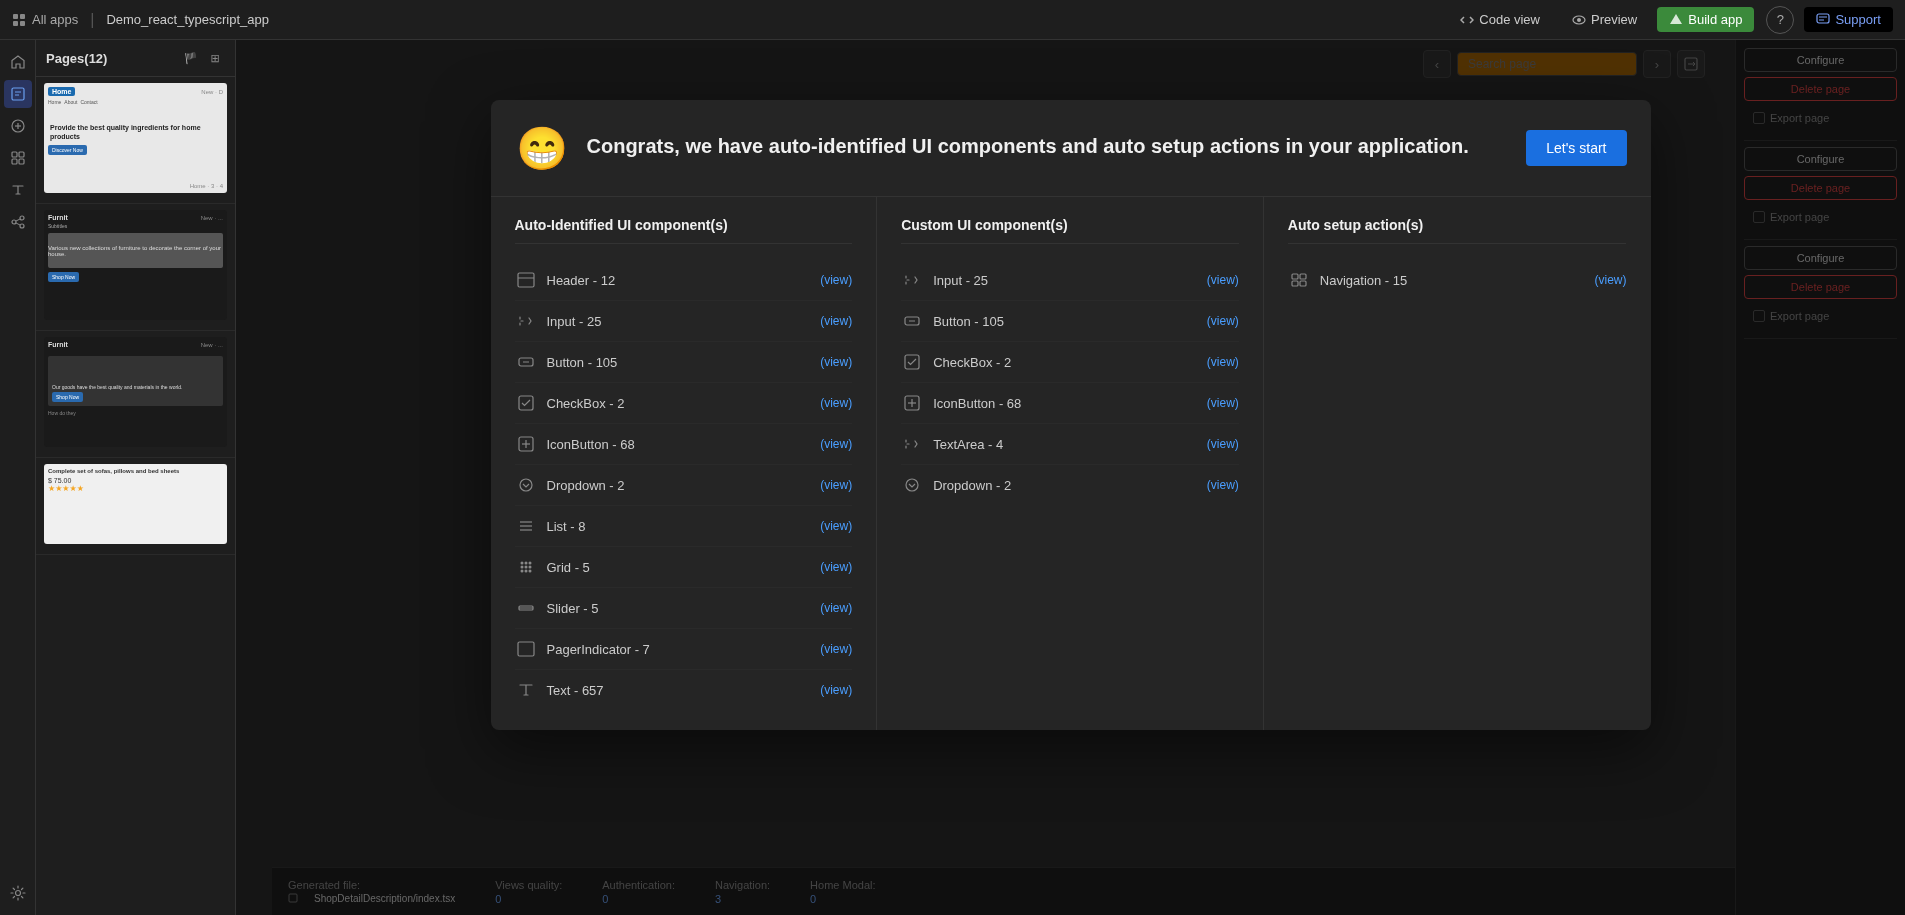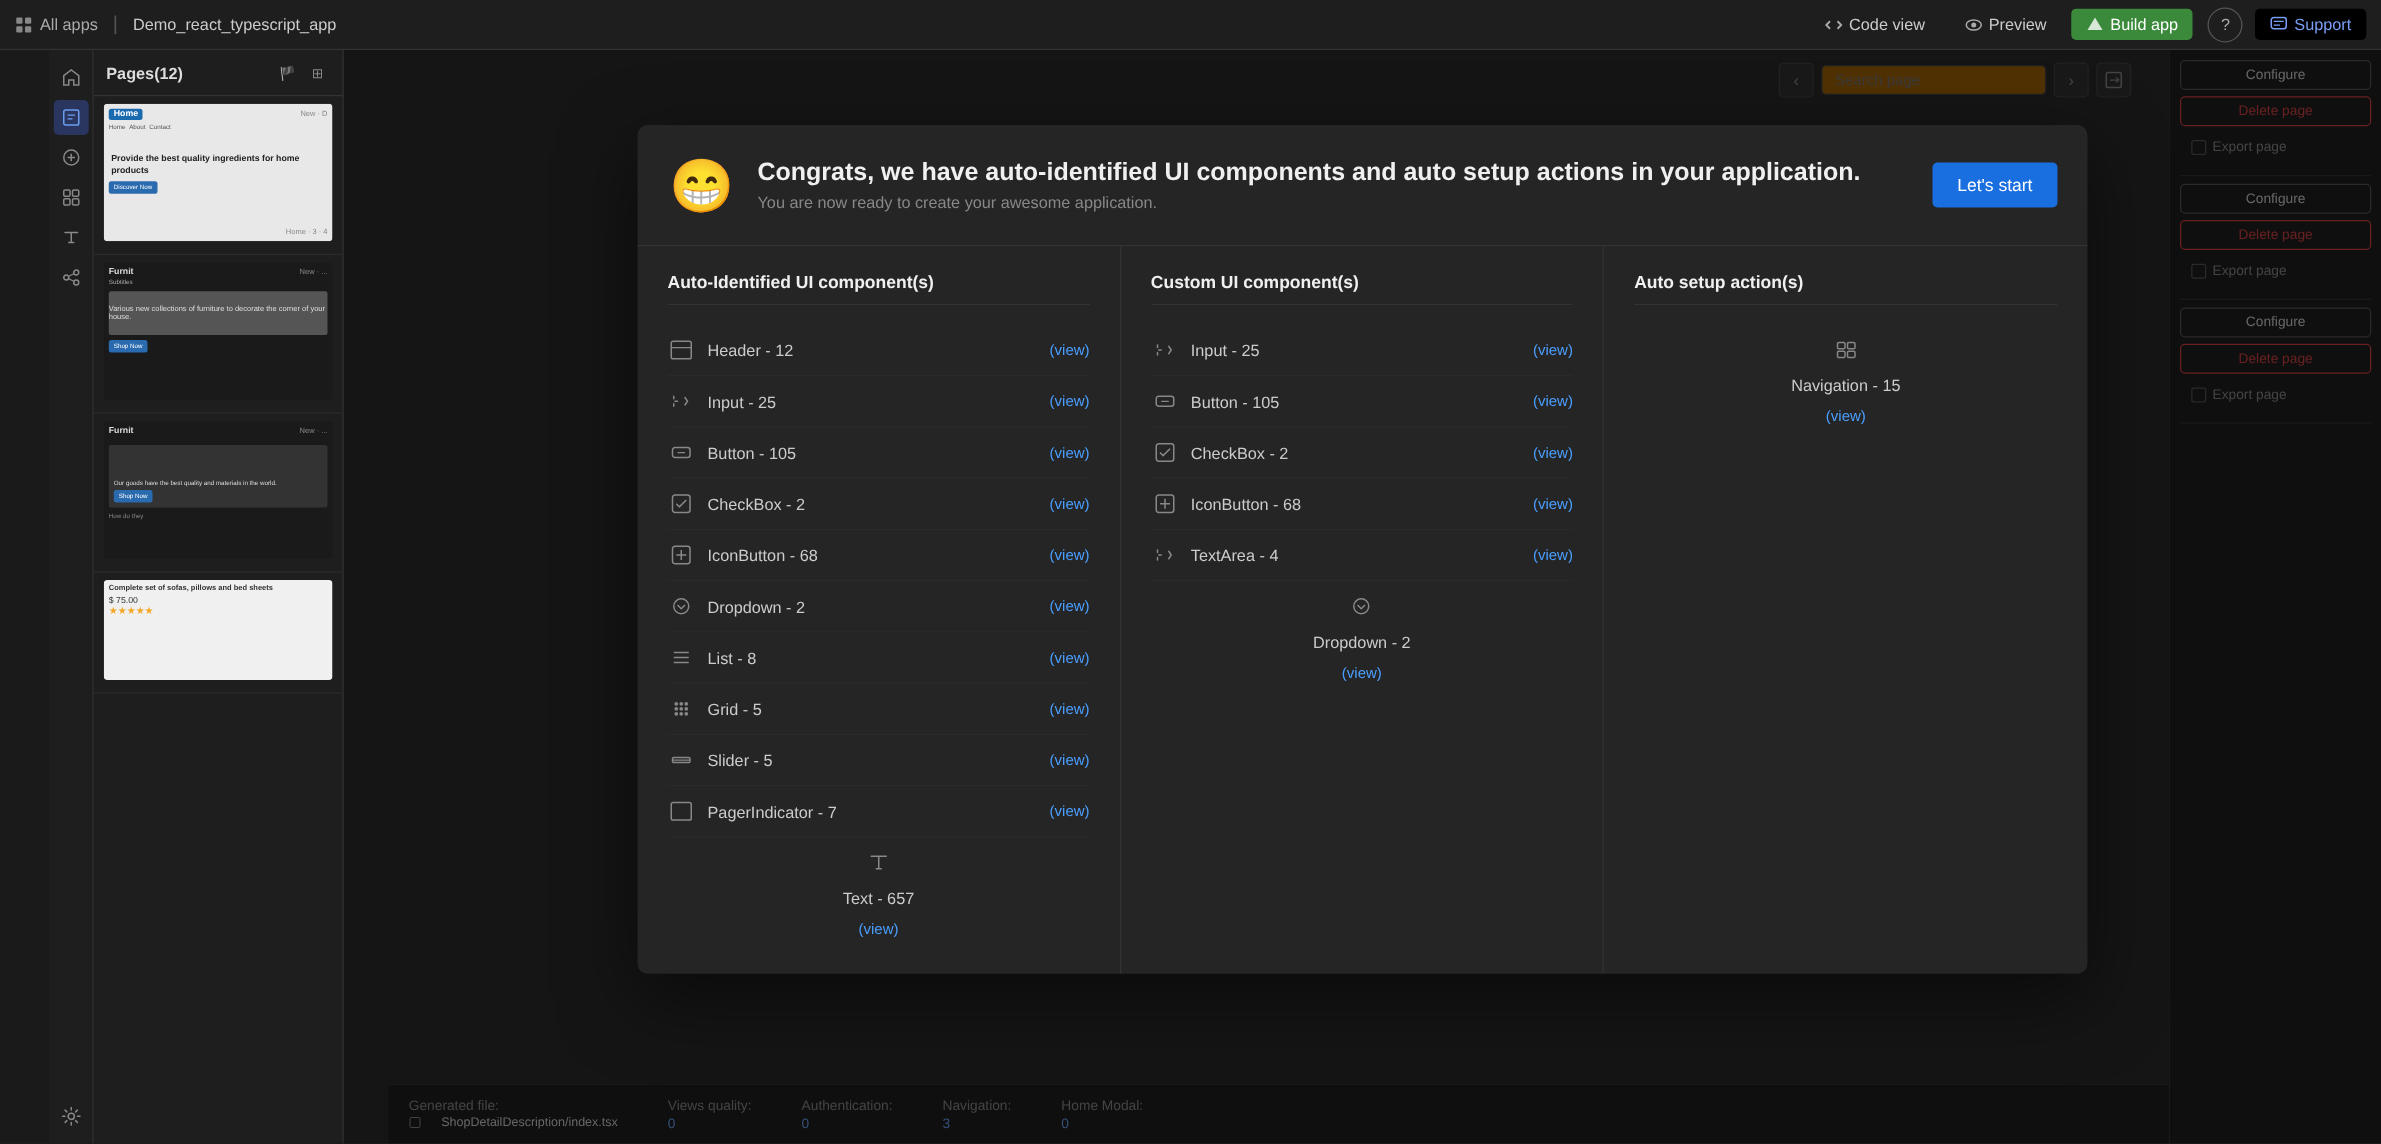--- a/index.html
+++ b/index.html
@@ -86,21 +86,20 @@
       border-radius: 4px;
       color: #7a9ff5;
       font-size: 13px;
       cursor: pointer;
     }
 
     
     .main-layout {
       display: flex;
       height: calc(915px - 40px);
-      padding-left: 39px;
     }
 
     
     .left-icon-bar {
       width: 36px;
       background: #1e1e1e;
       border-right: 1px solid #333;
       display: flex;
       flex-direction: column;
       align-items: center;
@@ -396,21 +395,21 @@
       padding-bottom: 10px;
       border-bottom: 1px solid #333;
     }
     .component-row {
       display: flex;
       align-items: center;
       gap: 10px;
       padding: 9px 0;
       border-bottom: 1px solid #2a2a2a;
     }
-    .component-row:last-child { border-bottom: none; flex-direction: column; }
+    .component-row:last-child { border-bottom: none; }
     .comp-icon {
       width: 22px; height: 22px;
       display: flex; align-items: center; justify-content: center;
       color: #888;
       font-size: 14px;
       flex-shrink: 0;
     }
     .comp-text {
       font-size: 13px;
       color: #ccc;
@@ -616,21 +615,20 @@
 
     <div class="modal-overlay">
       <div class="modal">
 
         <div class="modal-header">
           <div class="modal-emoji">
             <span>😁</span>
           </div>
           <div class="modal-header-text">
             <div class="modal-title">Congrats, we have auto-identified UI components and auto setup actions in your application.</div>
-            <div class="modal-subtitle">You are now ready to create your awesome application.</div>
           </div>
           <button class="lets-start-btn">Let's start</button>
         </div>
 
         <div class="modal-body">
 
           <div class="modal-col">
             <div class="modal-col-header">Auto-Identified UI component(s)</div>
 
             <div class="component-row">

